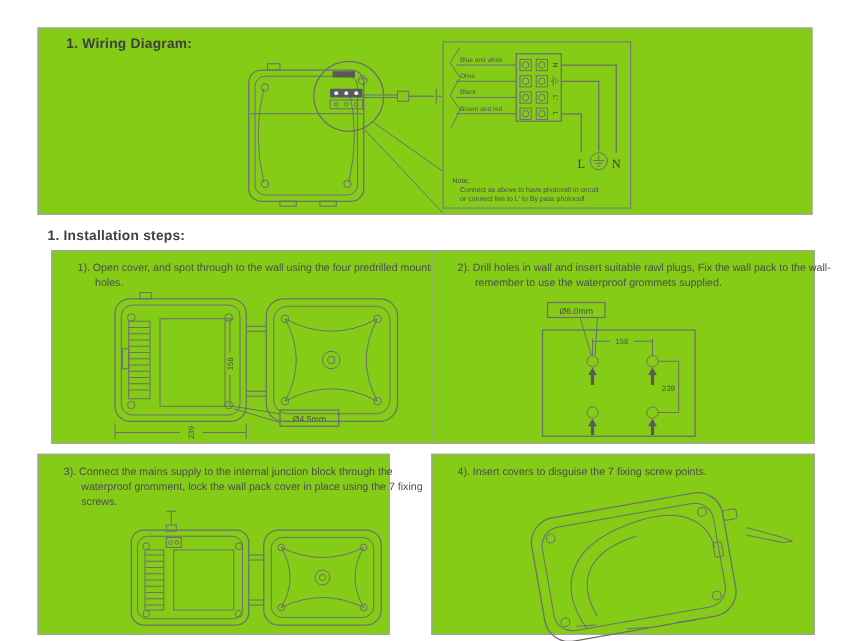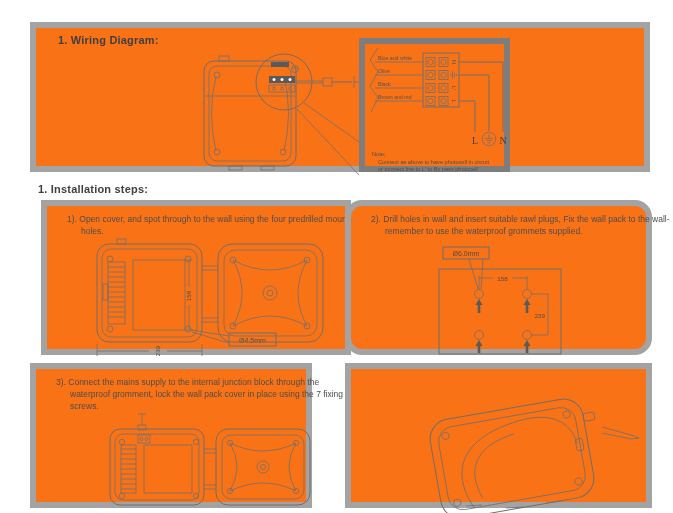--- a/index.html
+++ b/index.html
@@ -1,19 +1,19 @@
 <!DOCTYPE html>
 <html><head>
 <meta charset="utf-8">
 <style>
   html,body{margin:0;padding:0;background:#fff;}
   #page{position:relative;width:673px;height:513px;background:#fff;
         font-family:"Liberation Sans","DejaVu Sans",sans-serif;color:#4d4d4d;overflow:hidden;}
   .abs{position:absolute;}
-  .panel{position:absolute;border:6px solid #a3a3a3;background:#f97316;box-sizing:border-box;}
+  .panel{position:absolute;border:1px solid #a3a3a3;background:#84cc16;box-sizing:border-box;}
   #doc-title{left:40px;top:4px;font-size:12.5px;color:#1b67b0;}
   #doc-title .bullet{margin-right:4px;}
   .sec-heading{font-weight:bold;font-size:11px;color:#3f3f3f;letter-spacing:.2px;}
   .step-text{font-size:8.5px;line-height:1.4;color:#4d4d4d;
              padding-left:24px;text-indent:-14px;}
   svg{overflow:visible;display:block;}
   svg text{fill:#4d4d4d;font-family:"Liberation Sans","DejaVu Sans",sans-serif;}
   .ln{stroke:#6e6e6e;stroke-width:1;fill:none;}
   .lnt{stroke:#6e6e6e;stroke-width:.8;fill:none;}
   .dkm{fill:#5a5a5a;stroke:none;}
@@ -209,21 +209,21 @@
         <circle class="lnt" cx="193" cy="55" r="7"></circle>
           <circle class="lnt" cx="193" cy="55" r="3"></circle>
         <circle class="lnt" cx="156" cy="22" r="3"></circle>
           <circle class="lnt" cx="230" cy="22" r="3"></circle>
         <circle class="lnt" cx="156" cy="88" r="3"></circle>
           <circle class="lnt" cx="230" cy="88" r="3"></circle>
       </g>
     </svg>
   </div>
 
-  <div class="panel" style="left:345px;top:200px;width:307px;height:155px;border-radius:17px;">
+  <div class="panel" style="left:345px;top:200px;width:307px;height:155px;">
     <div class="abs step-text" style="left:10px;top:8px;width:285px;">2). Drill holes in wall and insert suitable rawl plugs, Fix the wall pack to the wall-remember to use the waterproof grommets supplied.</div>
     <svg class="abs" style="left:80px;top:40px;" width="180" height="112" viewBox="0 0 180 112">
 
       <g>
         <line class="lnt" x1="38" y1="13" x2="47" y2="43"></line>
         <line class="lnt" x1="52" y1="13" x2="50" y2="43"></line>
         <rect class="ln" x="12" y="1" width="46" height="12" fill="#fff"></rect>
         <text class="callout-text" text-anchor="middle" x="35" y="10">Ø6.0mm</text>
       </g>
 
@@ -317,20 +317,21 @@
           <circle class="lnt" cx="169" cy="54" r="2.5"></circle>
         <circle class="lnt" cx="136" cy="30" r="2.7"></circle>
           <circle class="lnt" cx="202" cy="30" r="2.7"></circle>
         <circle class="lnt" cx="136" cy="78" r="2.7"></circle>
           <circle class="lnt" cx="202" cy="78" r="2.7"></circle>
       </g>
     </svg>
   </div>
 
   <div class="panel" style="left:345px;top:363px;width:307px;height:145px;">
+    <div class="abs step-text" style="left:10px;top:8px;width:285px;">4). Insert covers to disguise the 7 fixing screw points.</div>
     <svg class="abs" style="left:55px;top:26px;" width="235" height="114" viewBox="0 0 235 114">
       <g transform="rotate(-10 115 60)">
         <rect class="ln" x="28" y="12" width="155" height="100" rx="20"></rect>
         <rect class="lnt" x="36" y="20" width="139" height="84" rx="15"></rect>
         <path class="lnt" d="M60,104 C44,70 52,34 118,26"></path>
         <path class="lnt" d="M118,26 C152,22 170,36 172,58"></path>
         <path class="lnt" d="M70,96 C60,70 66,44 112,38"></path>
         <circle class="lnt" cx="44" cy="28" r="3.5"></circle>
         <circle class="lnt" cx="167" cy="28" r="3.5"></circle>
         <circle class="lnt" cx="44" cy="96" r="3.5"></circle>

